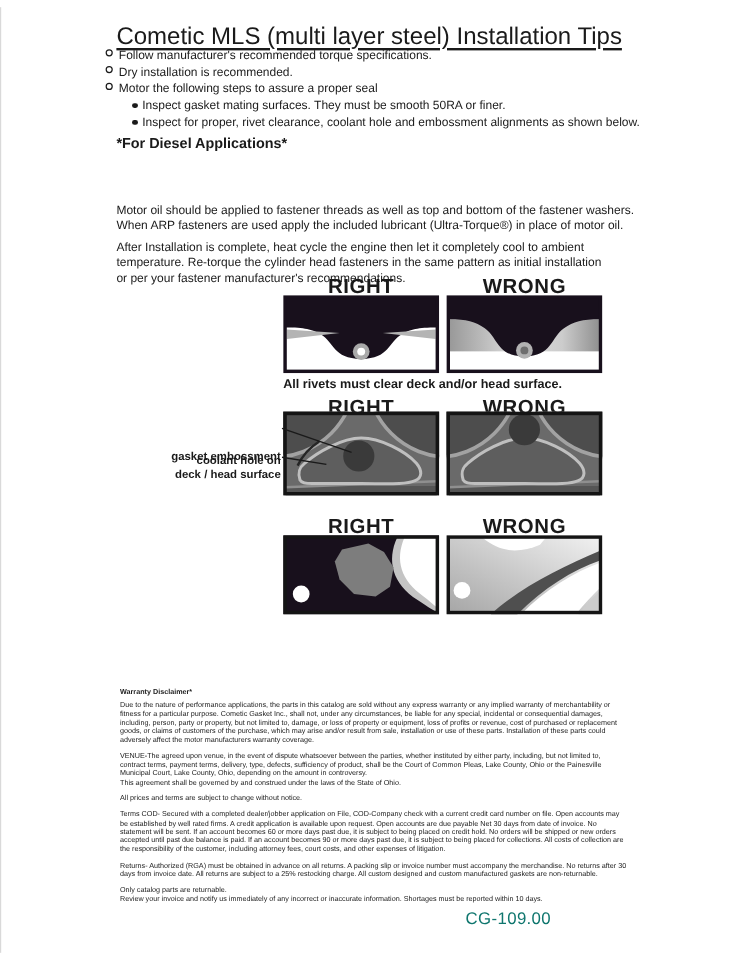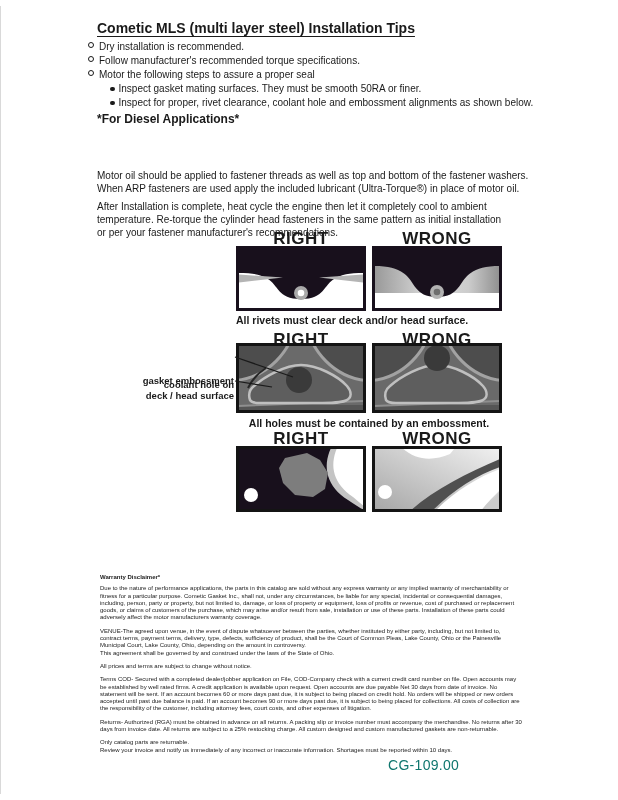--- a/index.html
+++ b/index.html
@@ -1,21 +1,21 @@
 <!DOCTYPE html>
 <html><head>
 <meta charset="utf-8">
 <style>
   html,body{margin:0;padding:0;background:#ffffff;}
   #page{position:relative;width:618px;height:800px;background:#ffffff;overflow:hidden;
         font-family:"Liberation Sans",sans-serif;color:#1a1a1a;}
   .abs{position:absolute;}
   .pre{white-space:pre-line;margin-top:37px;}
   .scan-edge{left:0;top:6px;width:1px;height:788px;background:#d9d9d9;}
-  .title{left:97px;top:20px;font-size:14px;font-weight:700;
+  .title{left:97px;top:20px;font-size:20px;font-weight:400;
          text-decoration:underline;text-underline-offset:3px;}
   .tips{left:88px;top:40px;width:450px;font-size:10px;line-height:14px;}
   .b-row{display:flex;align-items:baseline;}
   .b-row.sub{margin-left:22px;}
   .b-o{width:4px;height:4px;border:1px solid #1a1a1a;border-radius:50%;
        flex:0 0 auto;margin-right:5px;position:relative;top:-2px;}
   .b-f{width:4.5px;height:4.5px;background:#1a1a1a;border-radius:50%;
        flex:0 0 auto;margin-right:4px;position:relative;top:-1px;}
   .h-diesel{left:97px;top:112px;font-size:12px;font-weight:700;}
   .para{left:97px;width:450px;font-size:10px;line-height:13px;}
@@ -34,25 +34,25 @@
 <body>
 
 <div id="page">
   <div class="abs scan-edge"></div>
 
   <div class="abs title">Cometic MLS (multi layer steel) Installation Tips</div>
 
   <div class="abs tips">
     <div class="b-row">
       <span class="b-o"></span>
-      <span>Dry installation is recommended.</span>
+      <span>Follow manufacturer's recommended torque specifications.</span>
     </div>
     <div class="b-row">
       <span class="b-o"></span>
-      <span>Follow manufacturer's recommended torque specifications.</span>
+      <span>Dry installation is recommended.</span>
     </div>
     <div class="b-row">
       <span class="b-o"></span>
       <span>Motor the following steps to assure a proper seal</span>
     </div>
     <div class="b-row sub">
       <span class="b-f"></span>
       <span>Inspect gasket mating surfaces.  They must be smooth 50RA or finer.</span>
     </div>
     <div class="b-row sub">
@@ -140,21 +140,20 @@
         <circle cx="65" cy="15" r="13" fill="#3a3a3a"></circle>
         <rect x="1.5" y="1.5" width="127" height="67" fill="none" stroke="#141414" stroke-width="3"></rect>
       </svg>
     </div>
 
     <svg class="abs" style="left:0;top:0;" width="618" height="102">
       <line x1="235" y1="27" x2="293" y2="47" stroke="#1a1a1a" stroke-width="1.2"></line>
       <line x1="235" y1="51" x2="272" y2="57" stroke="#1a1a1a" stroke-width="1.2"></line>
     </svg>
 
-    <div class="abs dg-caption" style="left:236px;top:87px;width:266px;text-align:center;">All holes must be contained by an embossment.</div>
   </div>
 
   <div class="abs" style="left:0;top:429px;width:618px;height:118px;">
     <div class="abs dg-header" style="left:236px;">RIGHT</div>
     <div class="abs dg-header" style="left:372px;">WRONG</div>
 
     <div class="abs dg-box" style="left:236px;top:17px;">
       <svg width="130" height="66" viewBox="0 0 130 66">
         <rect width="130" height="66" fill="#18101c"></rect>
         <path d="M95,2 C86,21 91,41 112,54 C118,58 124,62 128,64 L128,2 Z" fill="#c4c4c4"></path>

